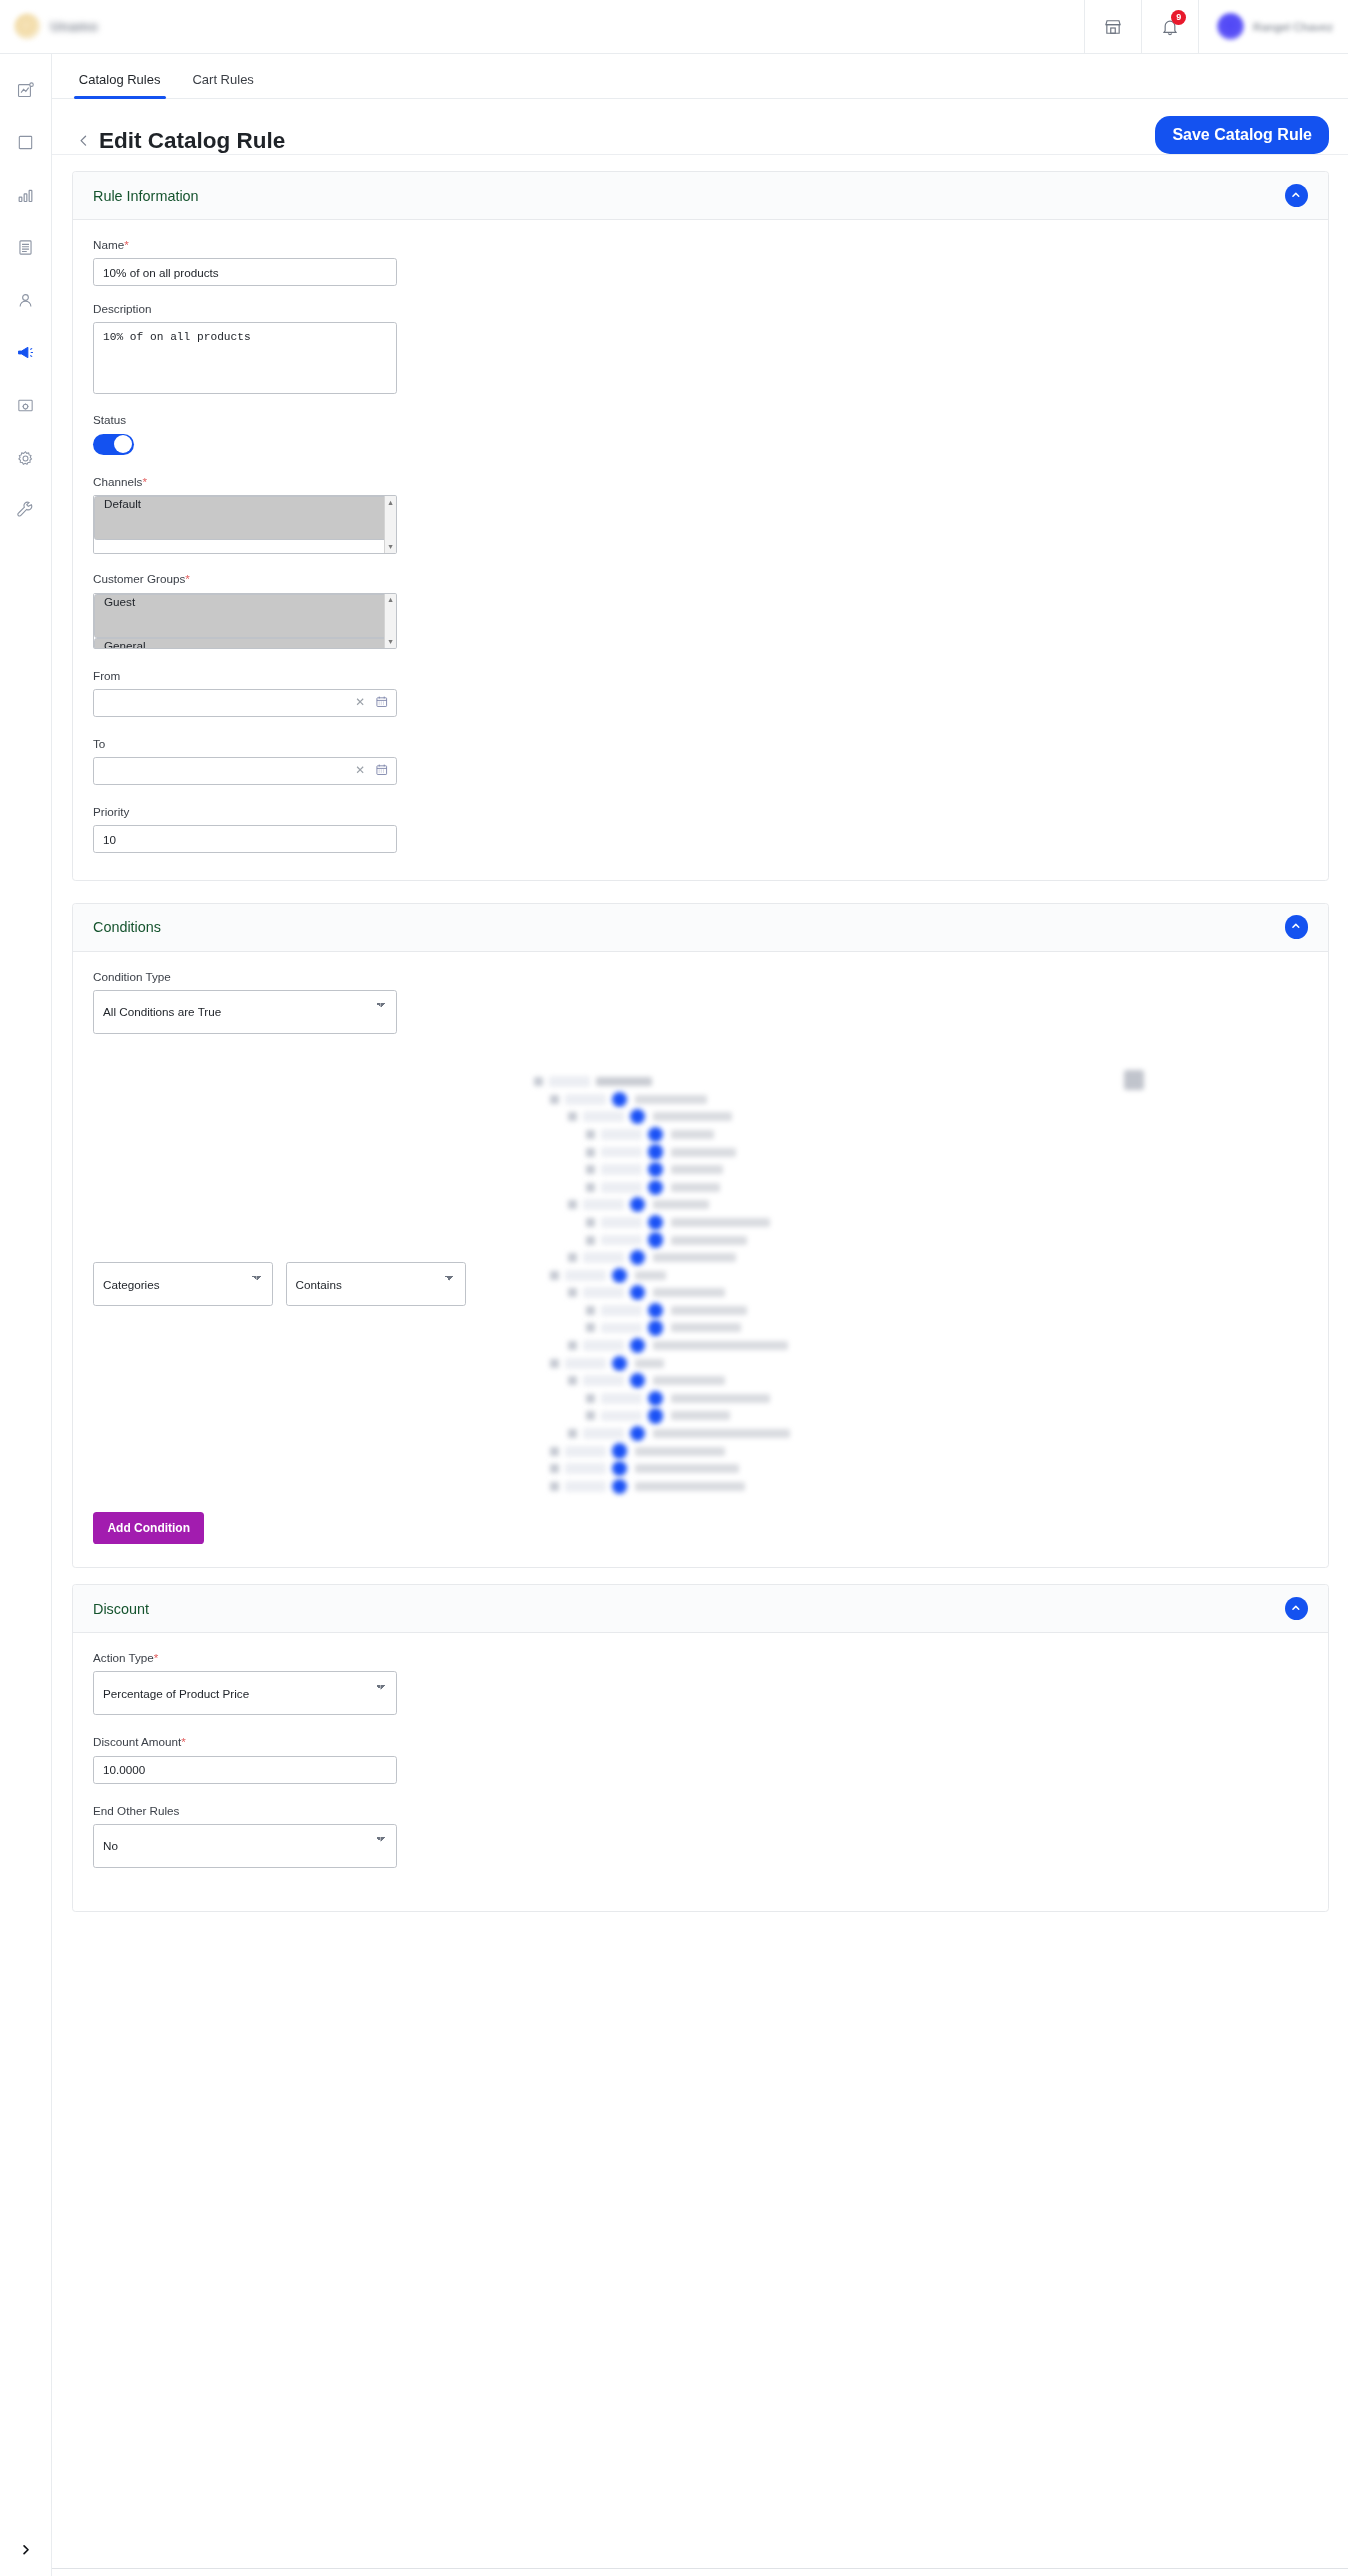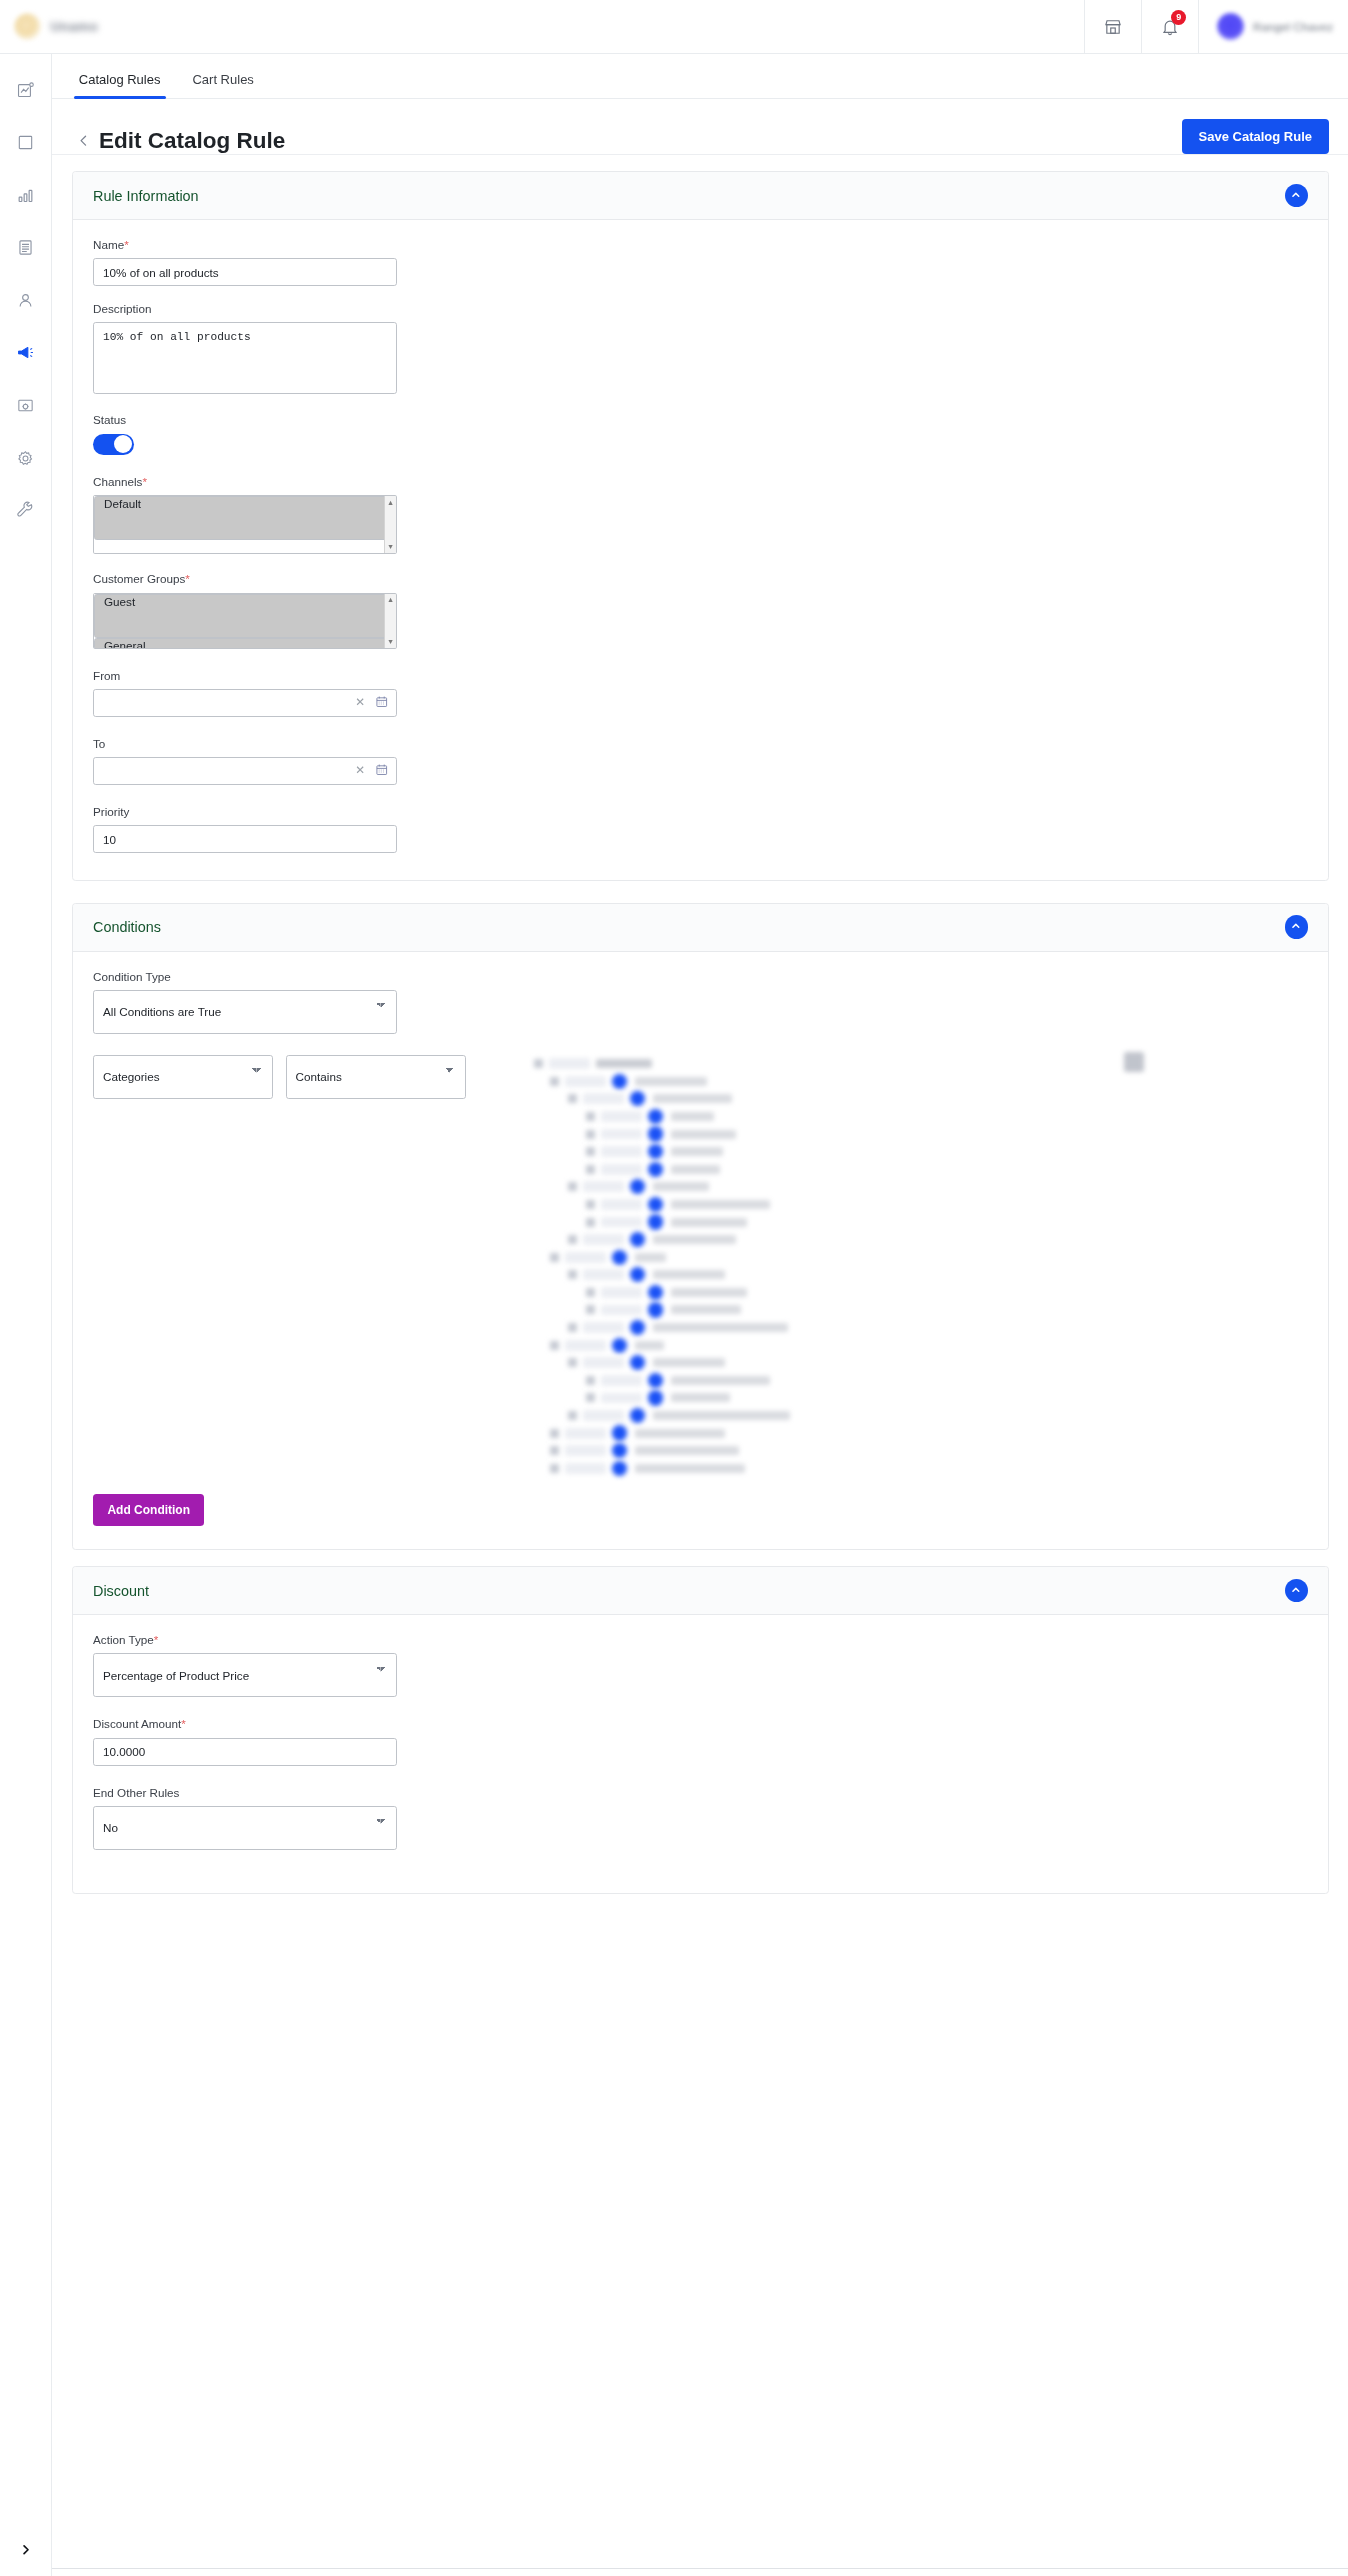--- a/index.html
+++ b/index.html
@@ -98,23 +98,23 @@
     background:#fff; display:flex; align-items:flex-end; padding:0 20px;
     border-bottom:0.9px solid #eceef1;
   }
   .back-chevron{
     width:23.4px;height:23.4px;display:flex;align-items:center;justify-content:center;
     cursor:pointer; margin-right:3.6px;
   }
   .page-title{ font-size:22.5px; font-weight:700; color:#1f2328; }
   .save-btn{
     margin-left:auto;
-    background:#1452f0; color:#fff; border:none; border-radius:4px;
+    background:#1452f0; color:#fff; border:none; border-radius:15px;
     font-family:"Liberation Sans", sans-serif;
-    font-size:13px; font-weight:700; padding:10px 17px; cursor:pointer;
+    font-size:16px; font-weight:700; padding:10px 17px; cursor:pointer;
   }
 
   
   .content{
     position:absolute; left:52px; top:155px; width:1297px;
   }
   .card{
     margin:16px 20px 0 20px; background:#fff;
     border:0.9px solid #e7e9ec; border-radius:3.6px;
   }
@@ -193,21 +193,21 @@
     background-image:
       linear-gradient(45deg, transparent 50%, #6d7480 50%),
       linear-gradient(135deg, #6d7480 50%, transparent 50%);
     background-position: calc(100% - 15.3px) 12.6px, calc(100% - 10.8px) 12.6px;
     background-size: 4.5px 4.5px, 4.5px 4.5px;
     background-repeat:no-repeat;
     cursor:pointer;
   }
 
   .cond-row{
-    display:flex; align-items:flex-start; gap:12.6px; margin-top:21px;
+    display:flex; align-items:center; gap:12.6px; margin-top:39px;
   }
   .sel-attr{ width:180px; }
   .sel-op{ width:180px; }
 
   .cond-value-area{
     position:relative; margin-left:56px; flex:1; min-height:423px;
   }
   .del-btn{
     position:absolute; right:164px; top:-2.7px; width:20px;height:20px;
     filter:blur(2.9px); opacity:.55; cursor:pointer;

